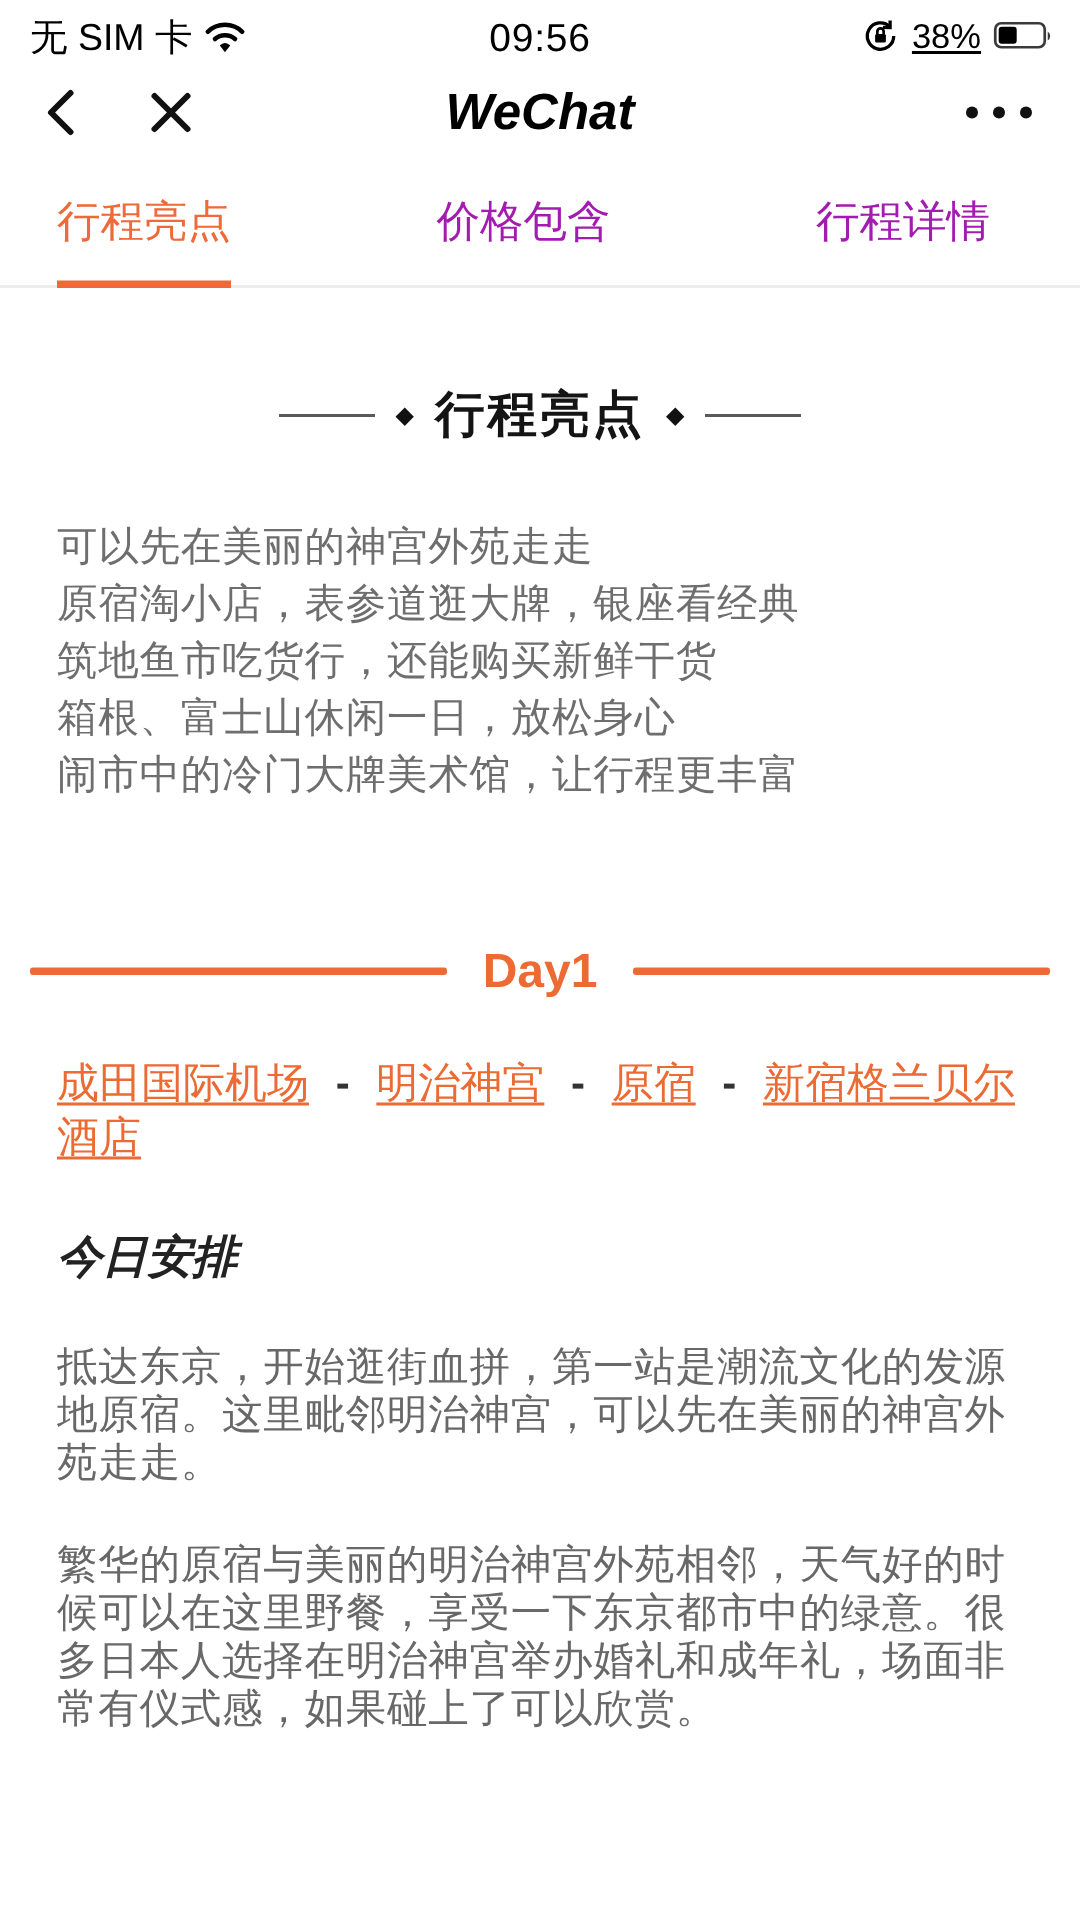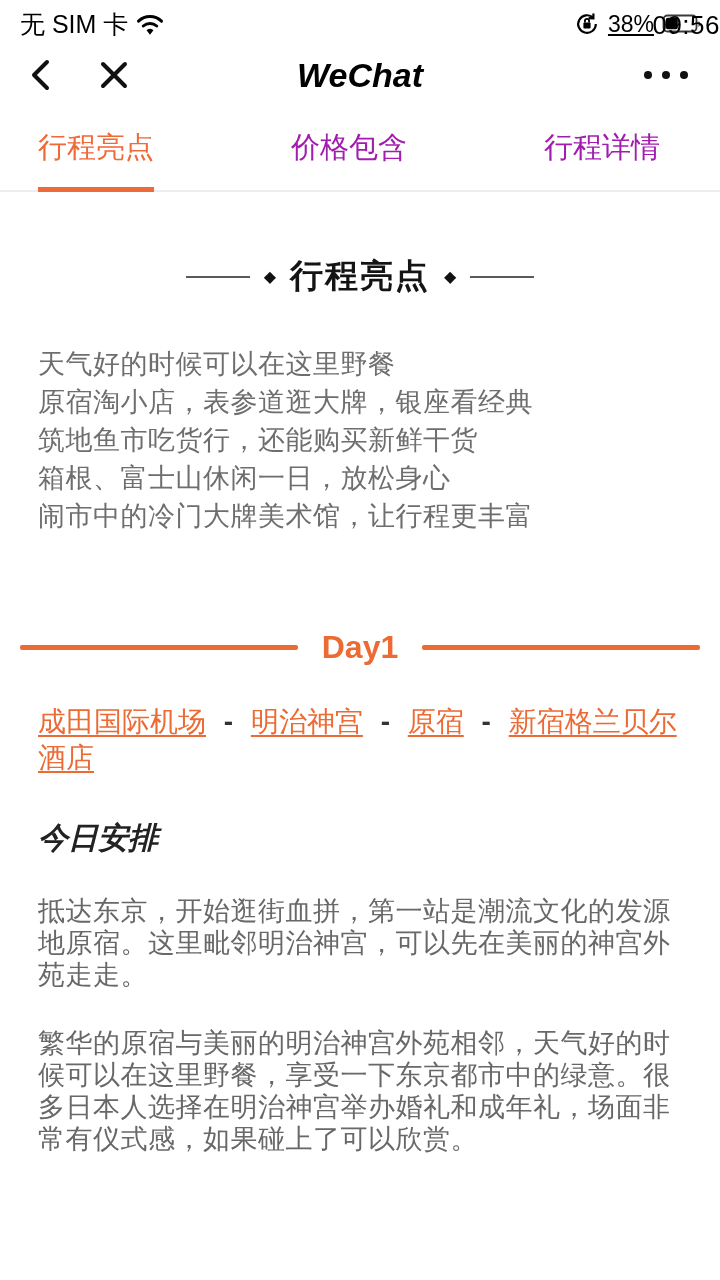--- a/index.html
+++ b/index.html
@@ -11,21 +11,21 @@
     color: #111;
   }
 
   
   .status-bar {
     height: 44px; display: flex; align-items: center;
     justify-content: space-between; padding: 4px 18px 0 20px;
     font-size: 25px; color: #000;
   }
   .status-left, .status-right { display: flex; align-items: center; gap: 8px; }
-  .status-time { font-size: 26px; font-weight: 500; letter-spacing: .5px; position: absolute; left: 0; right: 0; text-align: right; top: 10px; pointer-events: none; }
+  .status-time { font-size: 26px; font-weight: 500; letter-spacing: .5px; position: absolute; left: 0; right: 0; text-align: center; top: 10px; pointer-events: none; }
   .status-bar { position: relative; }
   .battery-pct { font-size: 23px; text-decoration: underline; }
 
   
   .nav-bar {
     height: 62px; display: flex; align-items: center; position: relative;
     padding: 0 28px;
     font-style: italic;
   }
   .nav-title {
@@ -145,21 +145,21 @@
 
   <div class="section-title-row">
     <span class="title-line"></span>
     <span class="title-diamond">◆</span>
     <span class="section-title">行程亮点</span>
     <span class="title-diamond">◆</span>
     <span class="title-line"></span>
   </div>
 
   <div class="highlights">
-    <div class="highlight-line">天气好的时候可以在这里野餐</div>
+    <div class="highlight-line">可以先在美丽的神宫外苑走走</div>
     <div class="highlight-line">原宿淘小店，表参道逛大牌，银座看经典</div>
     <div class="highlight-line">筑地鱼市吃货行，还能购买新鲜干货</div>
     <div class="highlight-line">箱根、富士山休闲一日，放松身心</div>
     <div class="highlight-line">闹市中的冷门大牌美术馆，让行程更丰富</div>
   </div>
 </div>
 
 <div class="day-header">
   <span class="day-line"></span>
   <span class="day-label">Day1</span>

